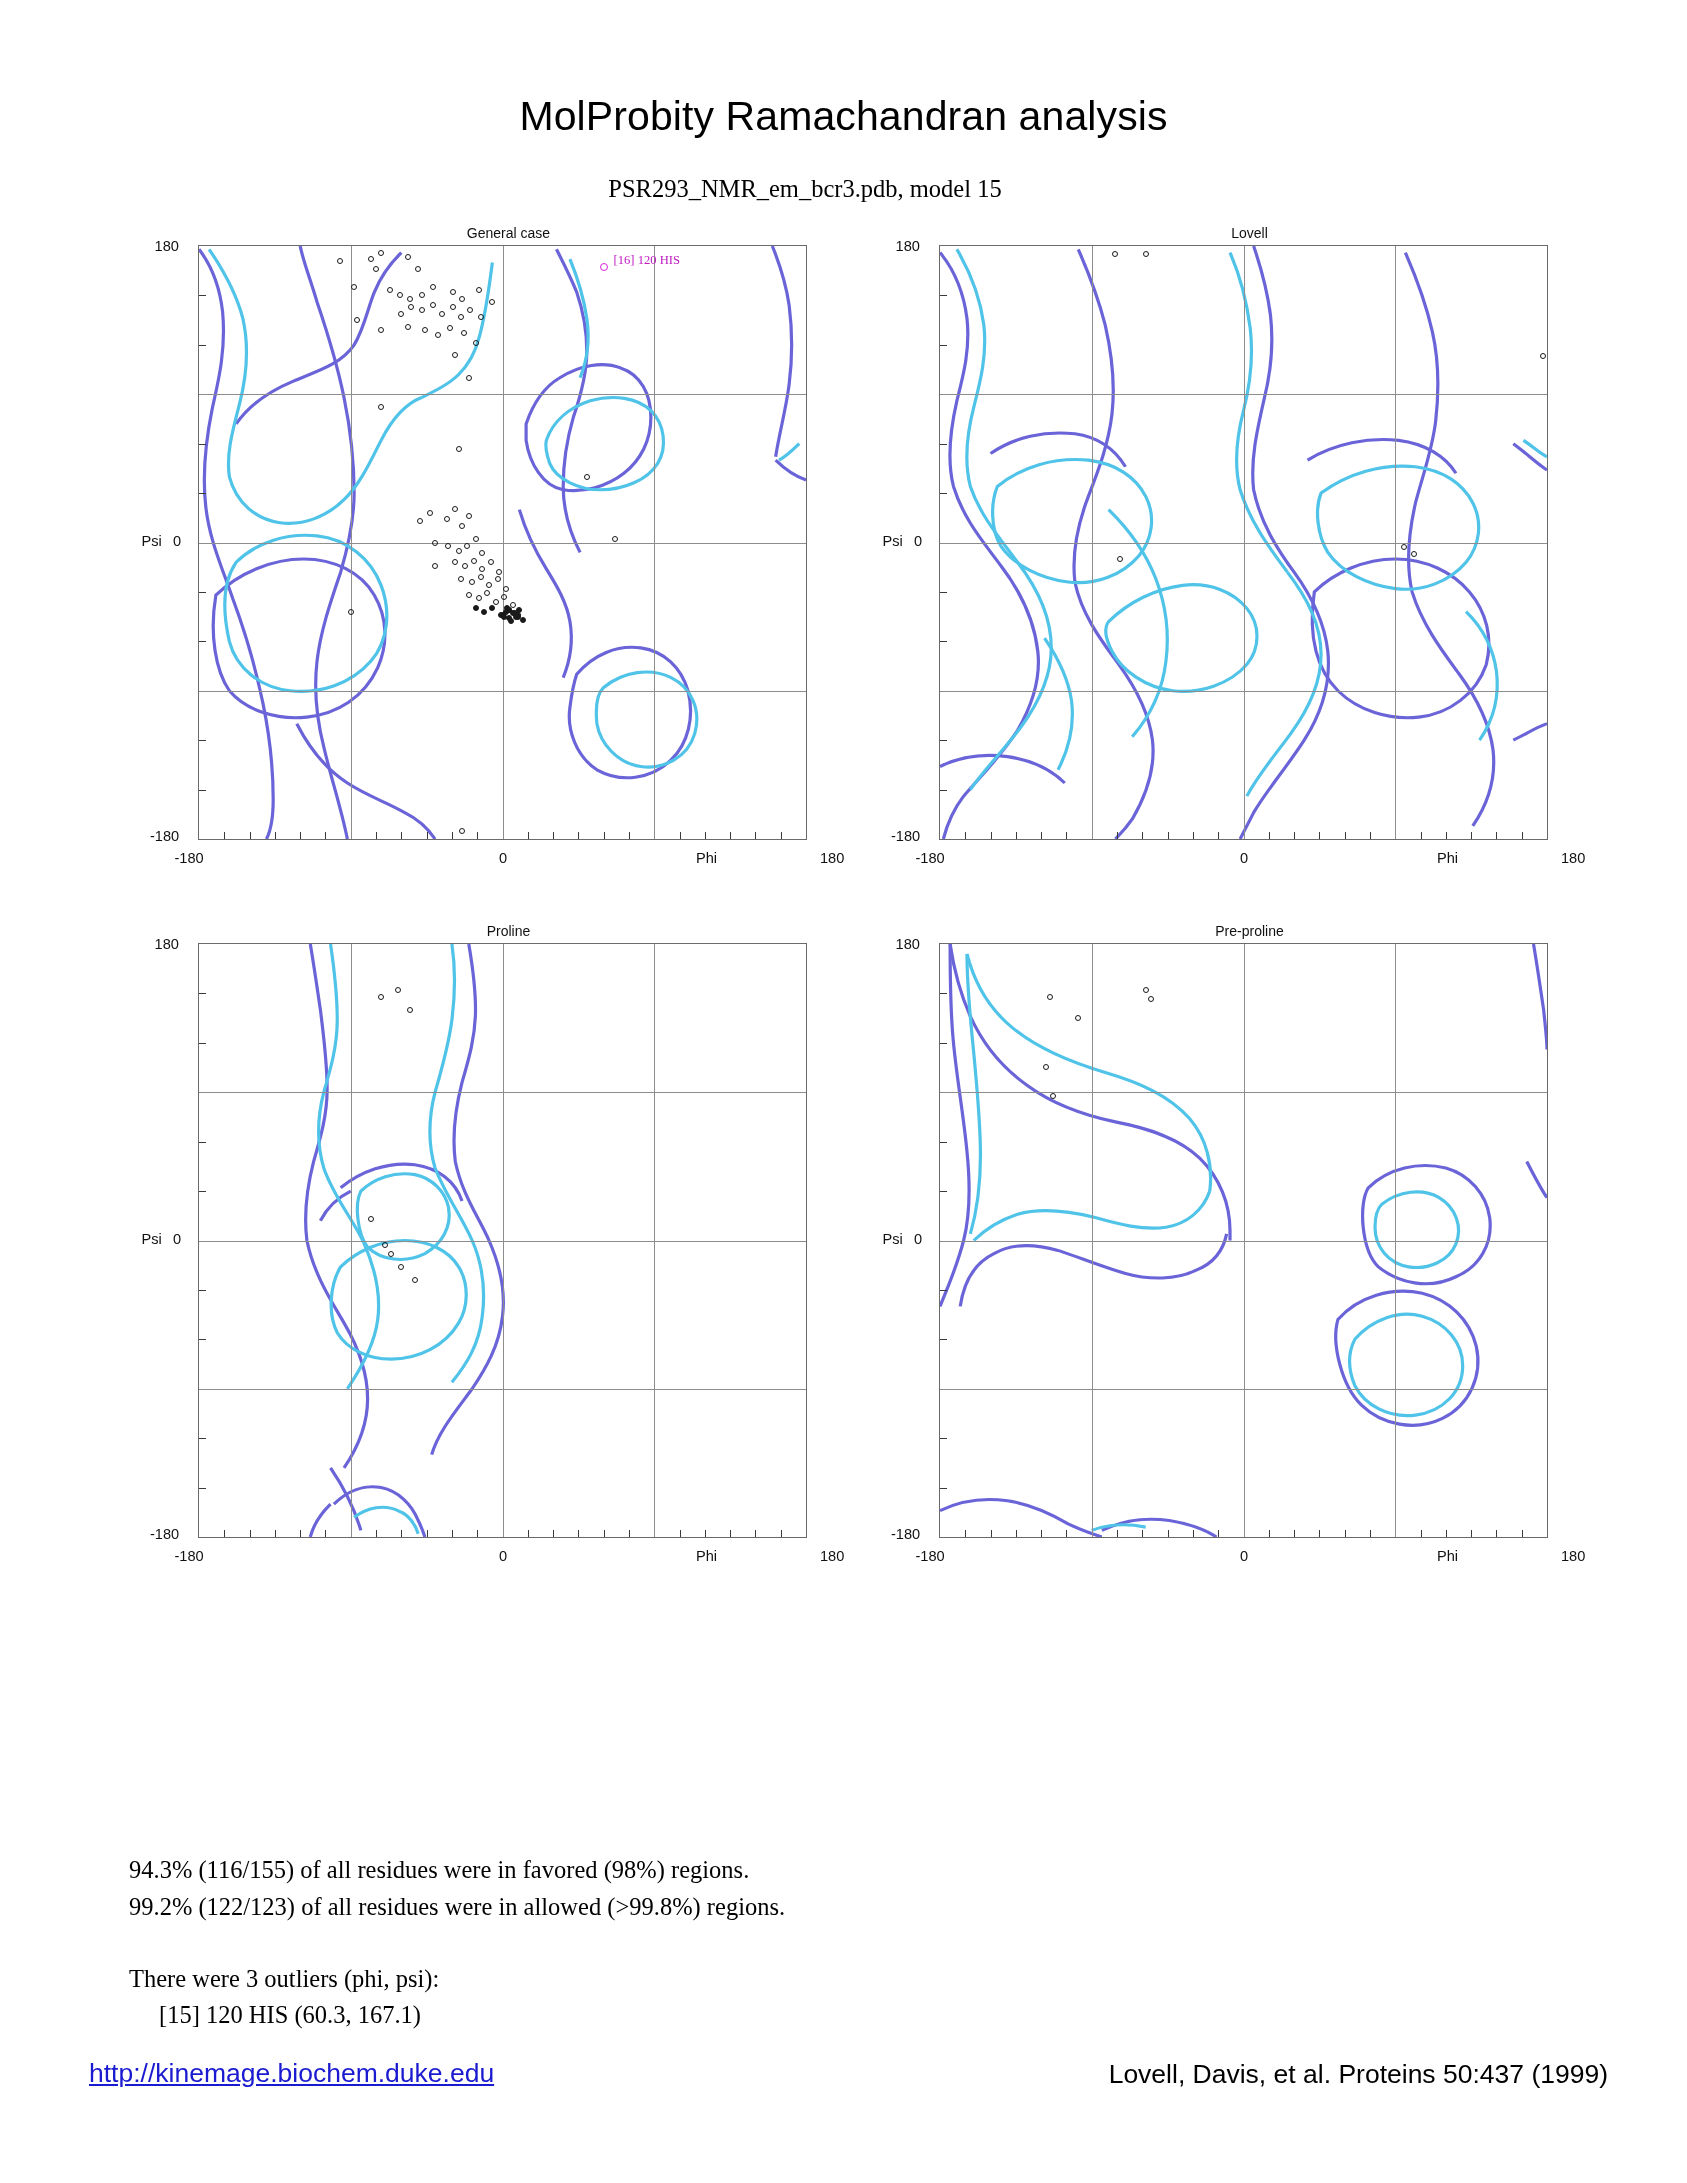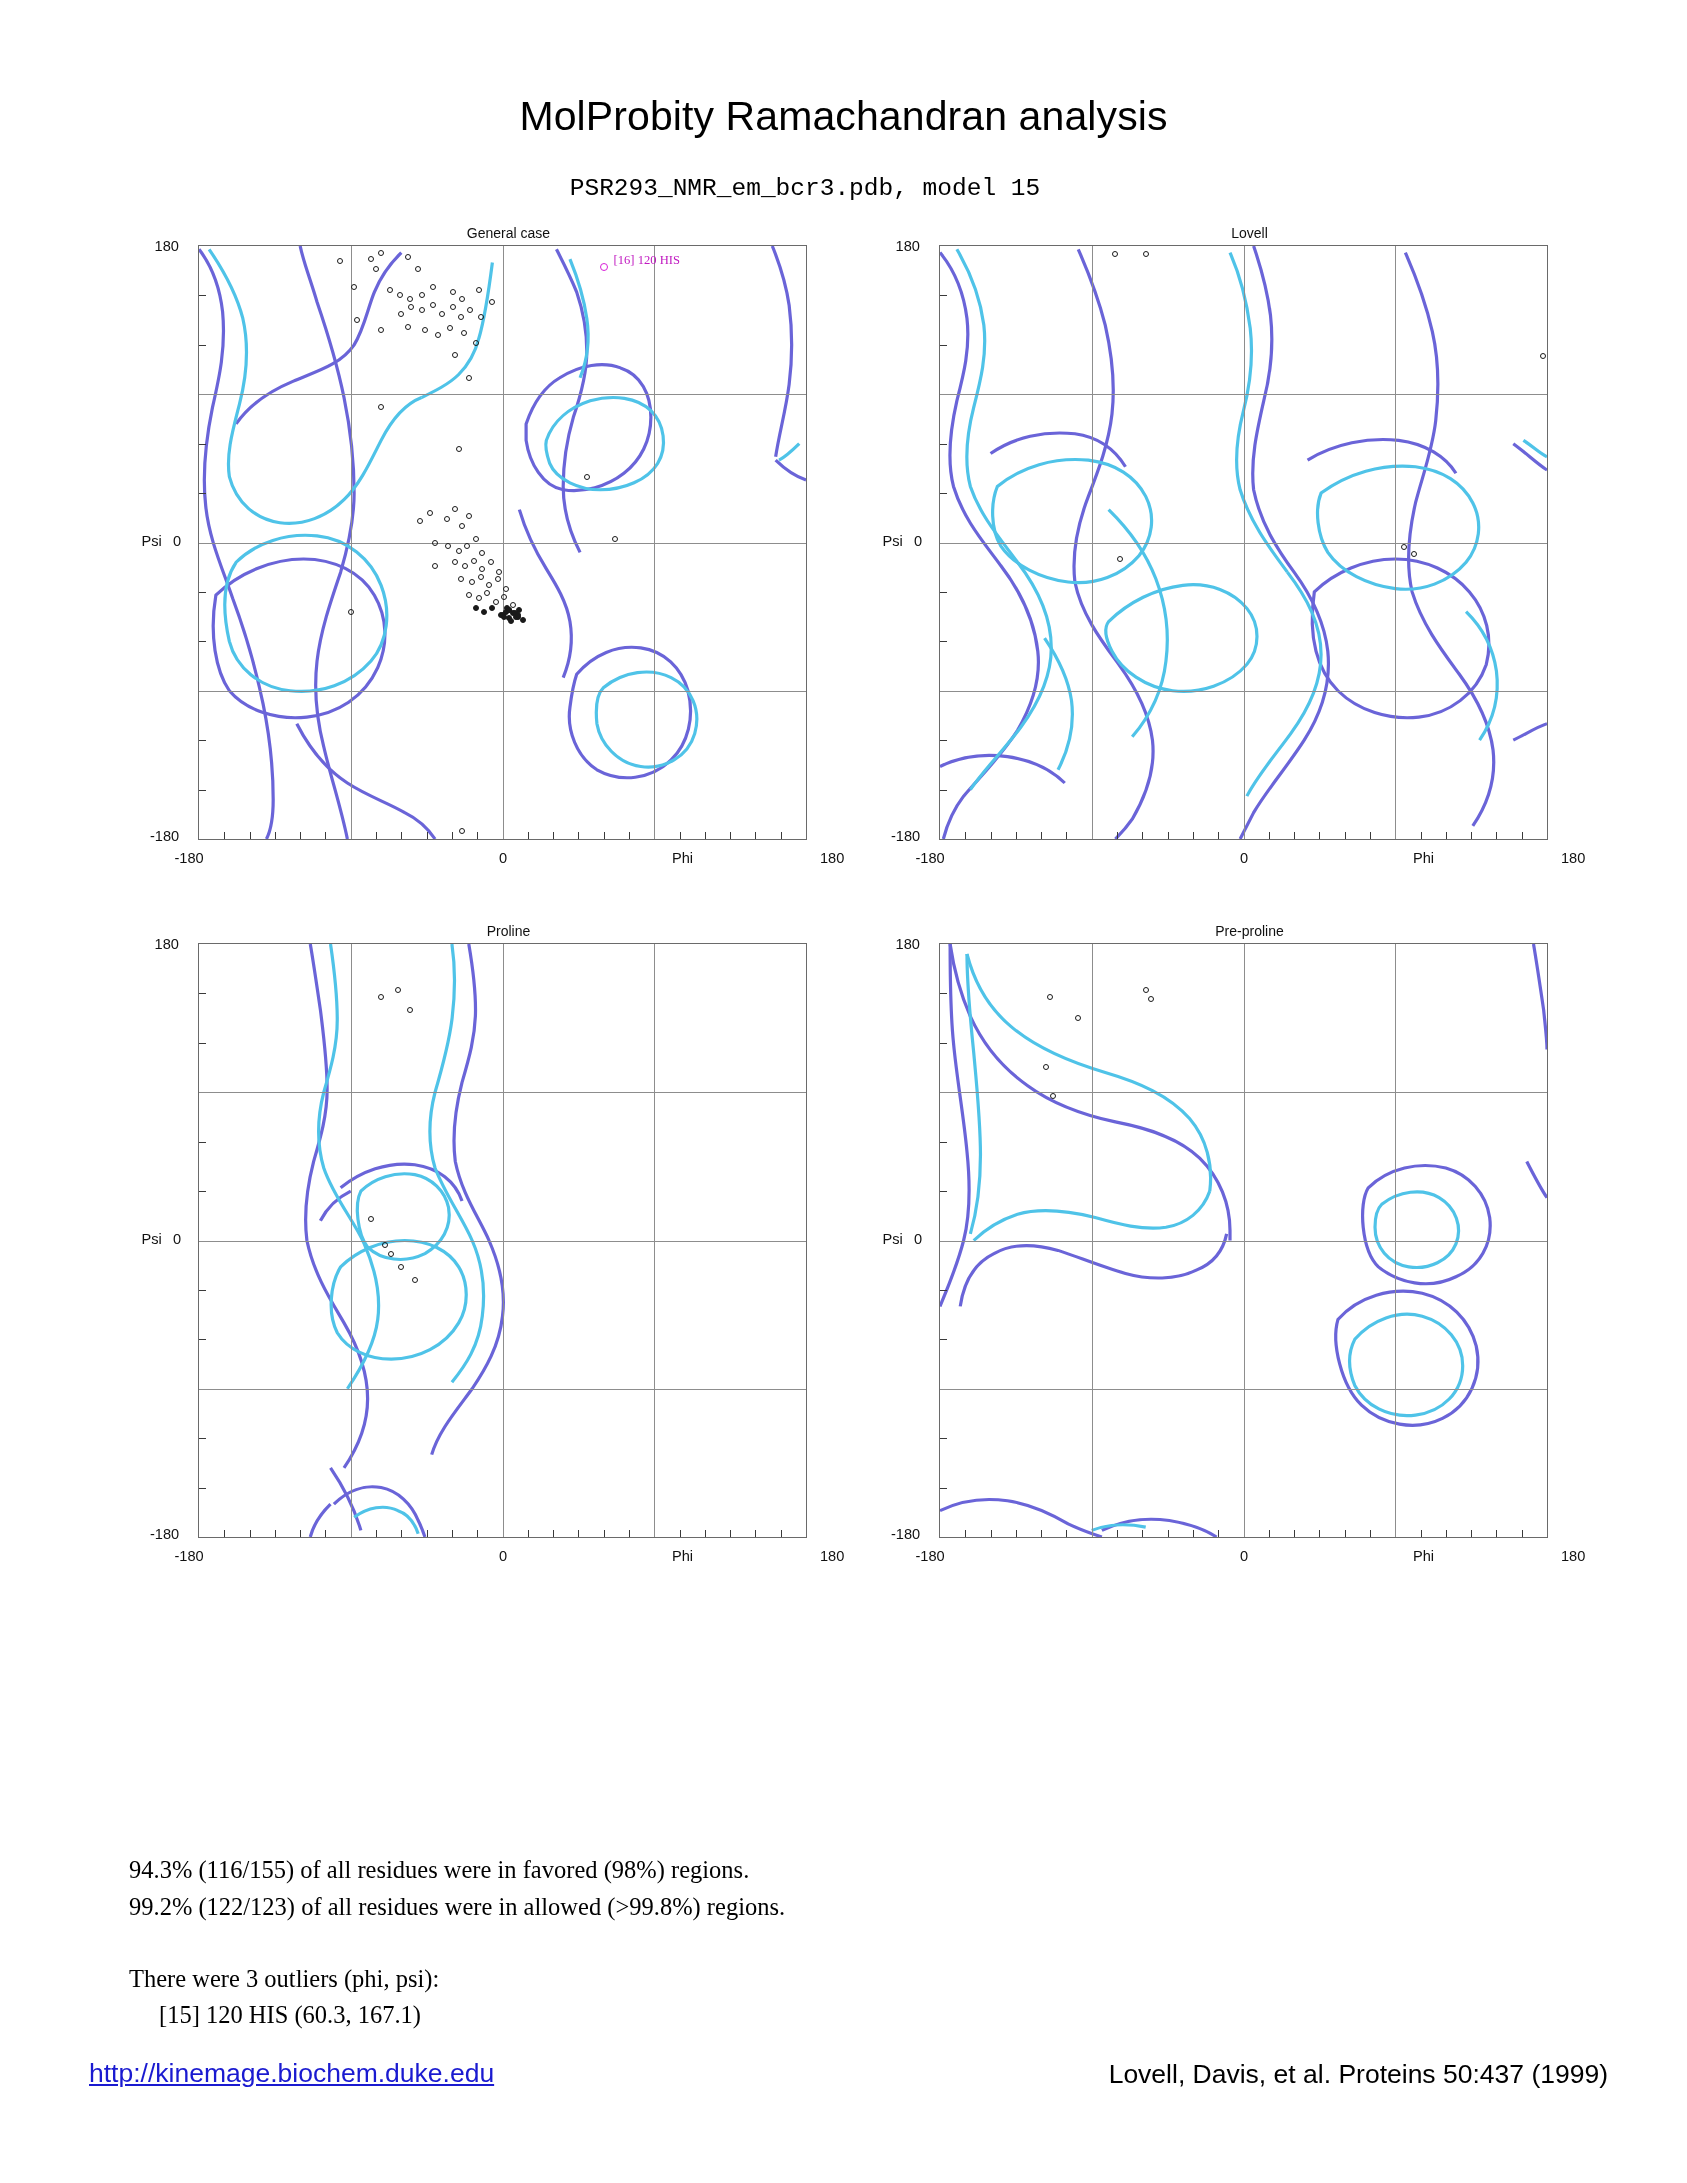--- a/index.html
+++ b/index.html
@@ -24,21 +24,21 @@
     font-family: "Liberation Sans", sans-serif;
     font-size: 41px;
     letter-spacing: 0.1px;
   }
   .page-subtitle {
     position: absolute;
     top: 175px;
     left: 0;
     width: 1610px;
     text-align: center;
-    font-family: Liberation Mono, monospace;
+    font-family: Liberation Serif, serif;
     font-size: 24.5px;
   }
 
   .panel {
     position: absolute;
     margin-left: 36px;
   }
   .panel-title {
     position: absolute;
     top: 0;
@@ -80,21 +80,21 @@
     font-size: 14.6px;
     color: #111;
   }
   .ylab-180top { left: 6.6px; top: 13.2px; }
   .ylab-0 { left: 25px; top: 308px; }
   .ylab-180bot { left: 2px; top: 603px; }
   .psi-label { left: -3.3px; top: 308px; }
   .xlab-180left { left: 26.5px; top: 625px; }
   .xlab-0 { left: 351px; top: 625px; }
   .xlab-180right { left: 672px; top: 625px; }
-  .phi-label { left: 524px; top: 625px; }
+  .phi-label { left: 548px; top: 625px; }
 
   .dot {
     position: absolute;
     width: 6px;
     height: 6px;
     margin-left: -3px;
     margin-top: -3px;
     border: 1.1px solid #1a1a1a;
     border-radius: 50%;
     box-sizing: border-box;

